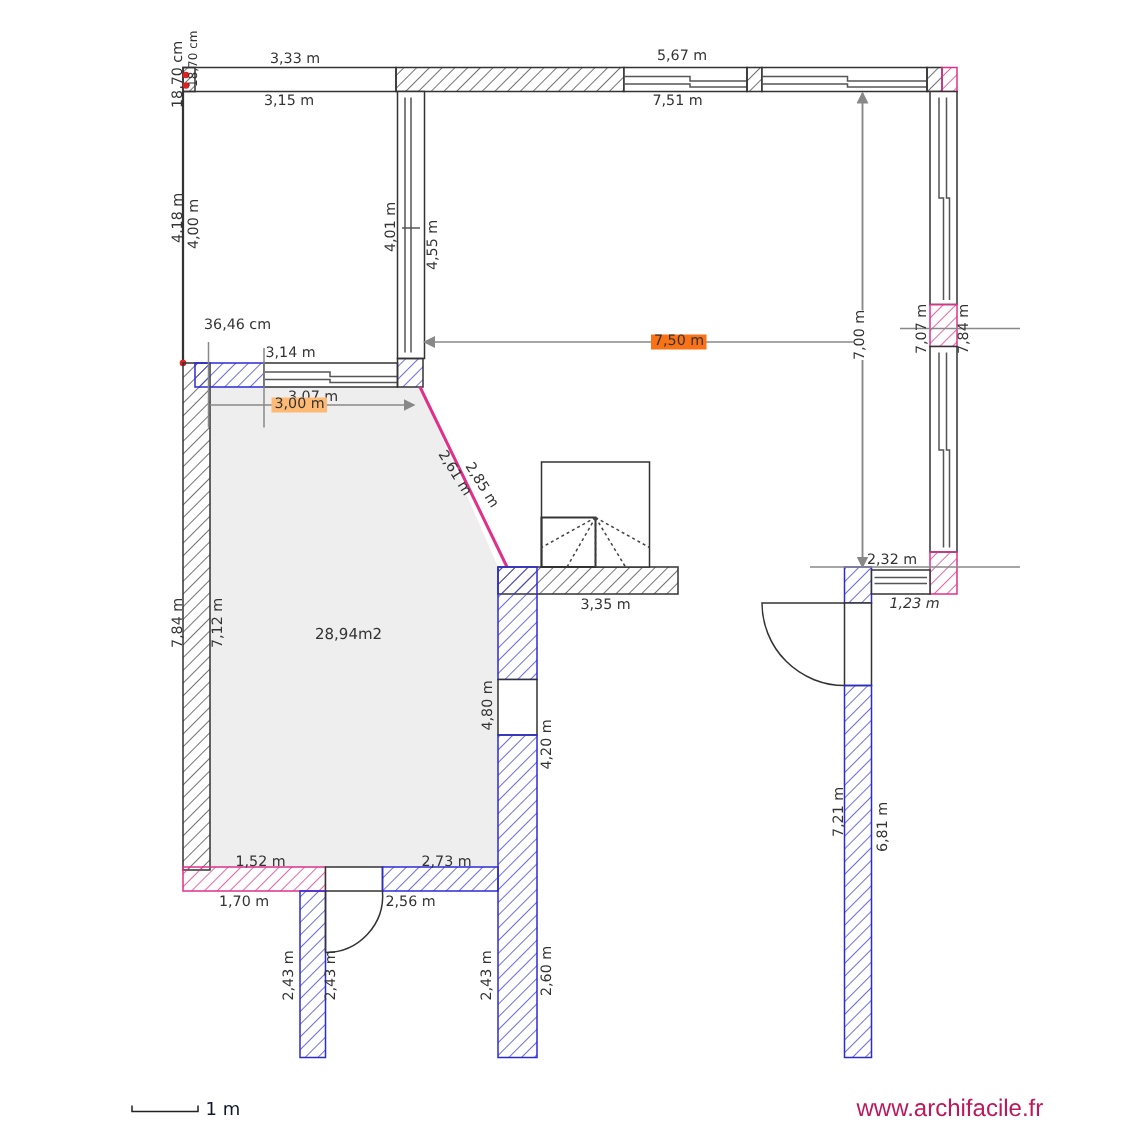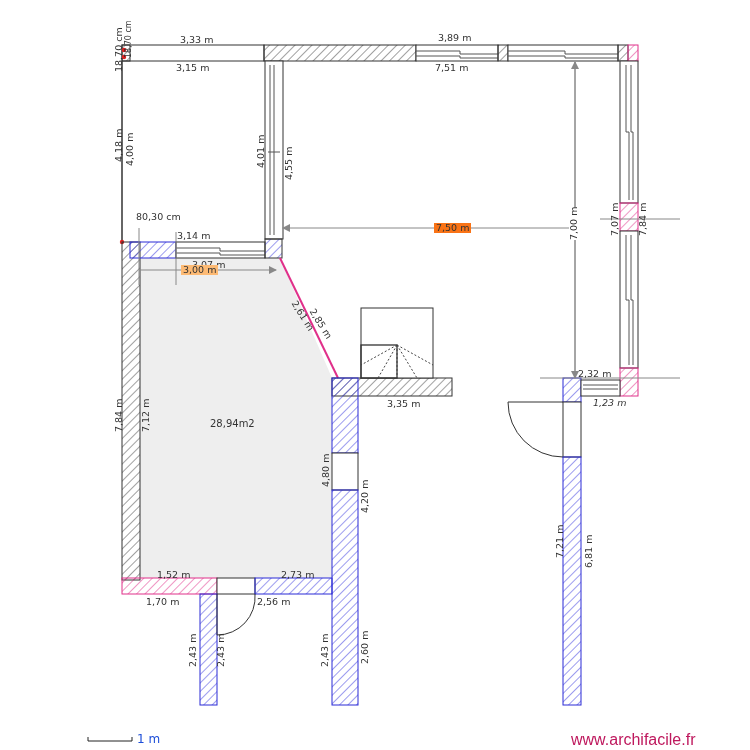--- a/index.html
+++ b/index.html
@@ -3,21 +3,21 @@
 <meta charset="utf-8">
 <style>
   html, body { margin:0; padding:0; background:#ffffff; }
   body { width:750px; height:750px; position:relative; overflow:hidden;
          font-family:"DejaVu Sans", sans-serif; }
   #plan { position:absolute; left:0; top:0; width:750px; height:750px; }
   .lbl { position:absolute; font-size:9.5px; color:#333; white-space:nowrap; line-height:1; }
   .v { transform-origin:0 0; transform:rotate(-90deg); }
   .d1 { transform-origin:0 0; transform:rotate(58deg); }
   .area { position:absolute; font-size:10px; color:#333; }
-  .scale-text { position:absolute; font-size:12px; color:#1d4ed8; }
+  .scale-text { position:absolute; font-size:12px; color:#0f172a; }
   .brand { position:absolute; font-size:16px; color:#be185d; font-family:"Liberation Sans", sans-serif; }
 </style>
 </head>
 <body>
 
 <svg id="plan" viewBox="0 0 750 750" xmlns="http://www.w3.org/2000/svg">
   <defs>
     <pattern id="hatchBlack" patternUnits="userSpaceOnUse" width="6" height="6" patternTransform="rotate(45)">
       <line x1="0" y1="0" x2="0" y2="6" stroke="#444" stroke-width="1"></line>
     </pattern>
@@ -105,27 +105,27 @@
   <line x1="176" y1="232" x2="176" y2="285" stroke="#888"></line>
   <line x1="139" y1="228" x2="139" y2="285" stroke="#888"></line>
 
   <path d="M88,737 L88,741 L132,741 L132,737" stroke="#222" fill="none"></path>
 </svg>
 
 <span class="lbl" style="left:180px;top:35px;">3,33 m</span>
 <span class="lbl" style="left:176px;top:63px;">3,15 m</span>
 <span class="lbl v" style="left:114px;top:72px;">18,70 cm</span>
 <span class="lbl v" style="left:125px;top:58px;font-size:8px;">18,70 cm</span>
-<span class="lbl" style="left:438px;top:33px;">3,89 m</span>
+<span class="lbl" style="left:438px;top:33px;">5,67 m</span>
 <span class="lbl" style="left:435px;top:63px;">7,51 m</span>
 <span class="lbl v" style="left:114px;top:162px;">4,18 m</span>
 <span class="lbl v" style="left:125px;top:166px;">4,00 m</span>
 <span class="lbl v" style="left:256px;top:168px;">4,01 m</span>
 <span class="lbl v" style="left:284px;top:180px;">4,55 m</span>
-<span class="lbl" style="left:136px;top:212px;">80,30 cm</span>
+<span class="lbl" style="left:136px;top:212px;">36,46 cm</span>
 <span class="lbl" style="left:177px;top:231px;">3,14 m</span>
 <span class="lbl" style="left:192px;top:260px;">3,07 m</span>
 <span class="lbl" style="left:181px;top:265px;background:#fdba74;padding:0 2px;">3,00 m</span>
 <span class="lbl" style="left:434px;top:223px;background:#f97316;padding:0 2px;">7,50 m</span>
 <span class="lbl v" style="left:569px;top:240px;background:#fff;">7,00 m</span>
 <span class="lbl v" style="left:610px;top:236px;">7,07 m</span>
 <span class="lbl v" style="left:638px;top:236px;">7,84 m</span>
 <span class="lbl d1" style="left:316px;top:307px;">2,85 m</span>
 <span class="lbl d1" style="left:298px;top:299px;">2,61 m</span>
 <span class="lbl" style="left:387px;top:399px;">3,35 m</span>

